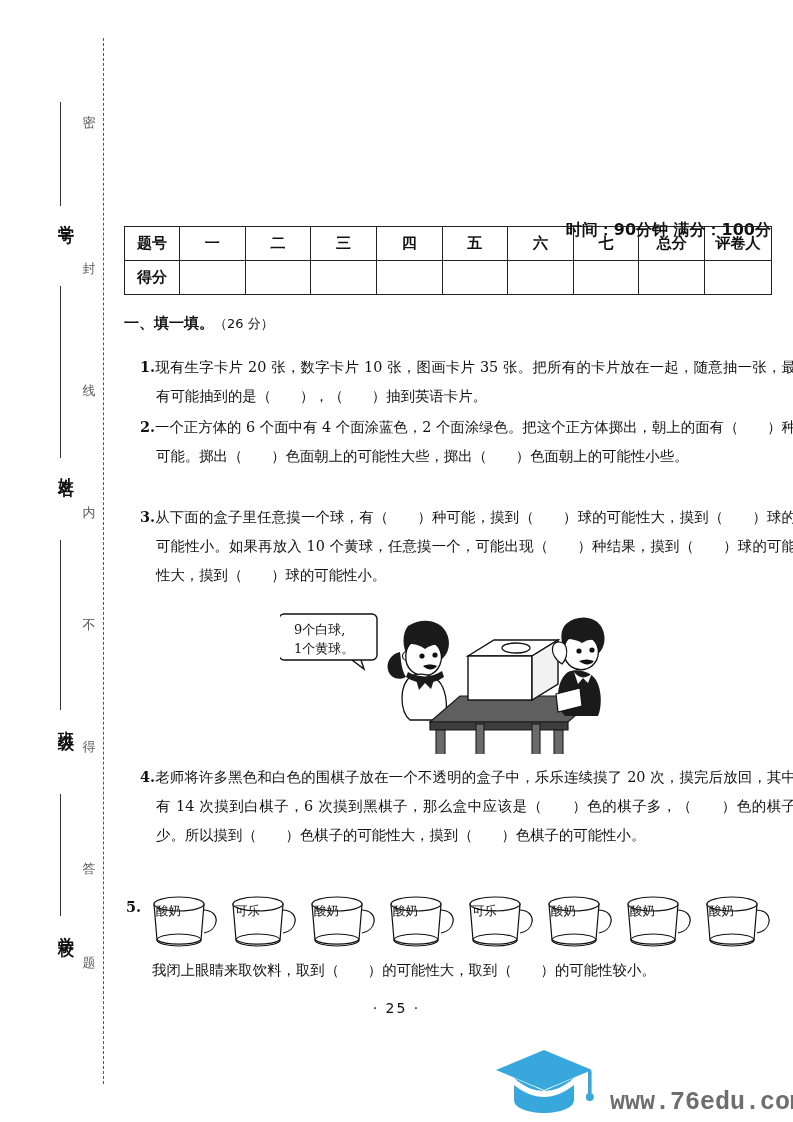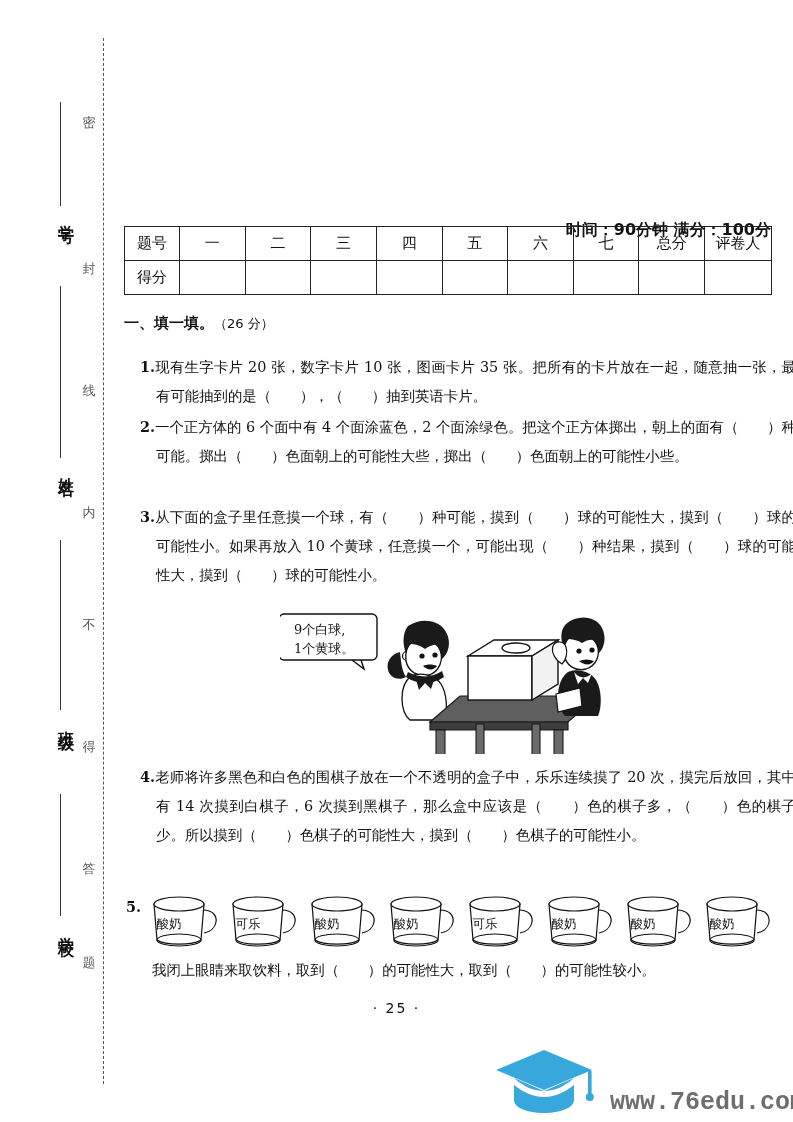--- a/index.html
+++ b/index.html
@@ -62,21 +62,21 @@
 
   
   .score-table{
     position:absolute;left:124px;top:226px;width:648px;
     border-collapse:collapse;table-layout:fixed;
   }
   .score-table td{
     border:1px solid #222;
     height:31px;
     text-align:center;vertical-align:middle;
-    font-size:15px;font-weight:normal;
+    font-size:15px;font-weight:bold;
     font-family:"DejaVu Sans","Liberation Sans",sans-serif;
   }
   .score-table td.hd{width:52px;}
   .score-table td.wide{width:64px;}
 
   
   .section-head{
     position:absolute;left:124px;
     font-size:15px;font-weight:bold;
     font-family:"DejaVu Sans","Liberation Sans",sans-serif;
@@ -91,22 +91,22 @@
   }
   .q b.num{font-weight:bold;font-family:"DejaVu Serif","Liberation Serif",serif;}
 
   
   .illus{position:absolute;left:280px;top:606px;width:330px;height:148px;}
 
   
   .cups{position:absolute;left:150px;top:896px;width:630px;height:56px;}
   .cup{position:absolute;top:0;width:70px;height:56px;}
   .cup .lbl{
-    position:absolute;left:6px;top:20px;width:26px;
-    text-align:center;font-size:12.5px;
+    position:absolute;left:6px;top:7px;width:26px;
+    font-size:12.5px;
     font-family:"DejaVu Sans","Liberation Sans",sans-serif;
   }
   .q5num{
     position:absolute;left:126px;top:898px;
     font-size:14.4px;font-weight:bold;
   }
 
   
   .pagenum{
     position:absolute;left:0;right:0;top:1000px;

